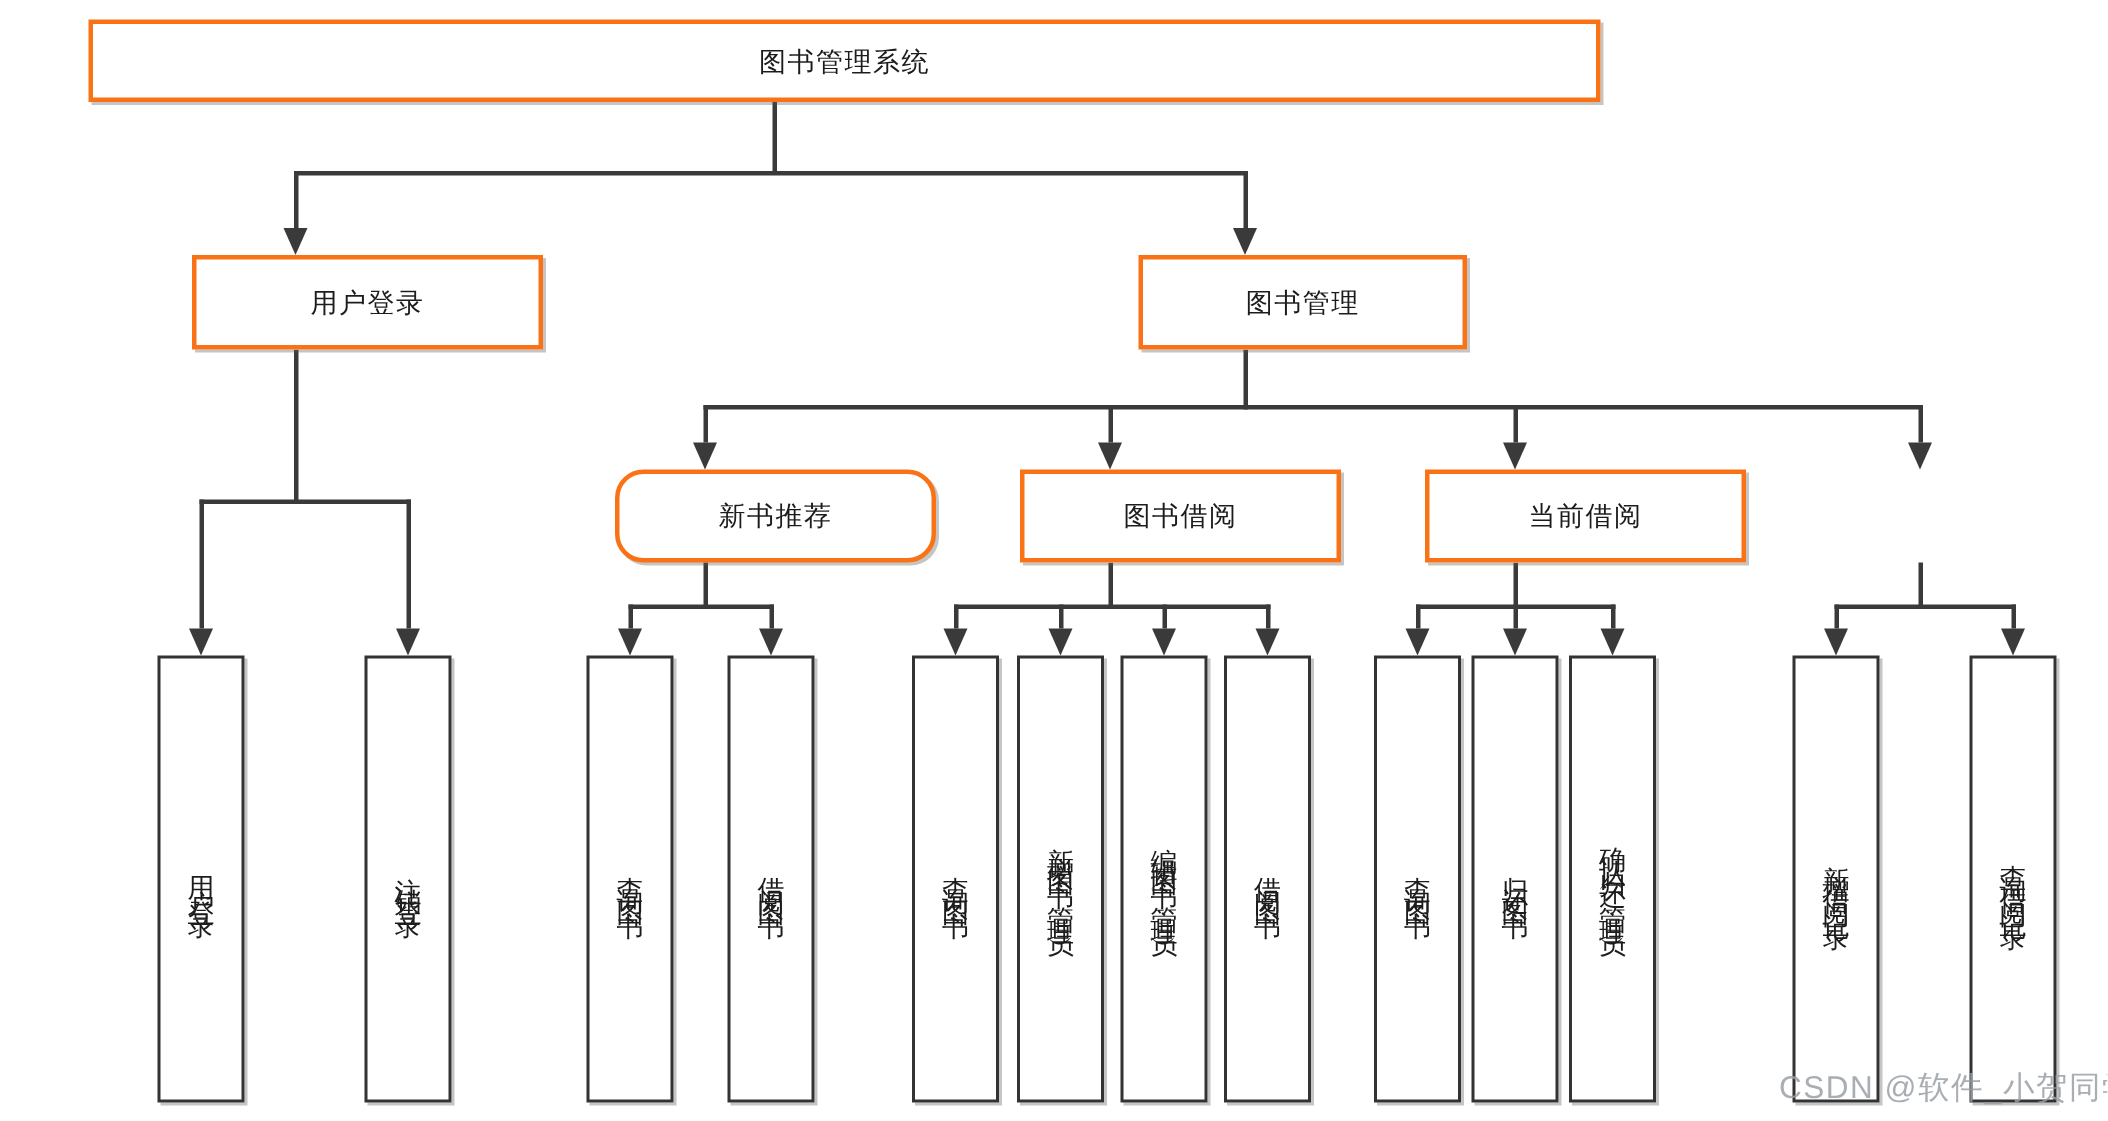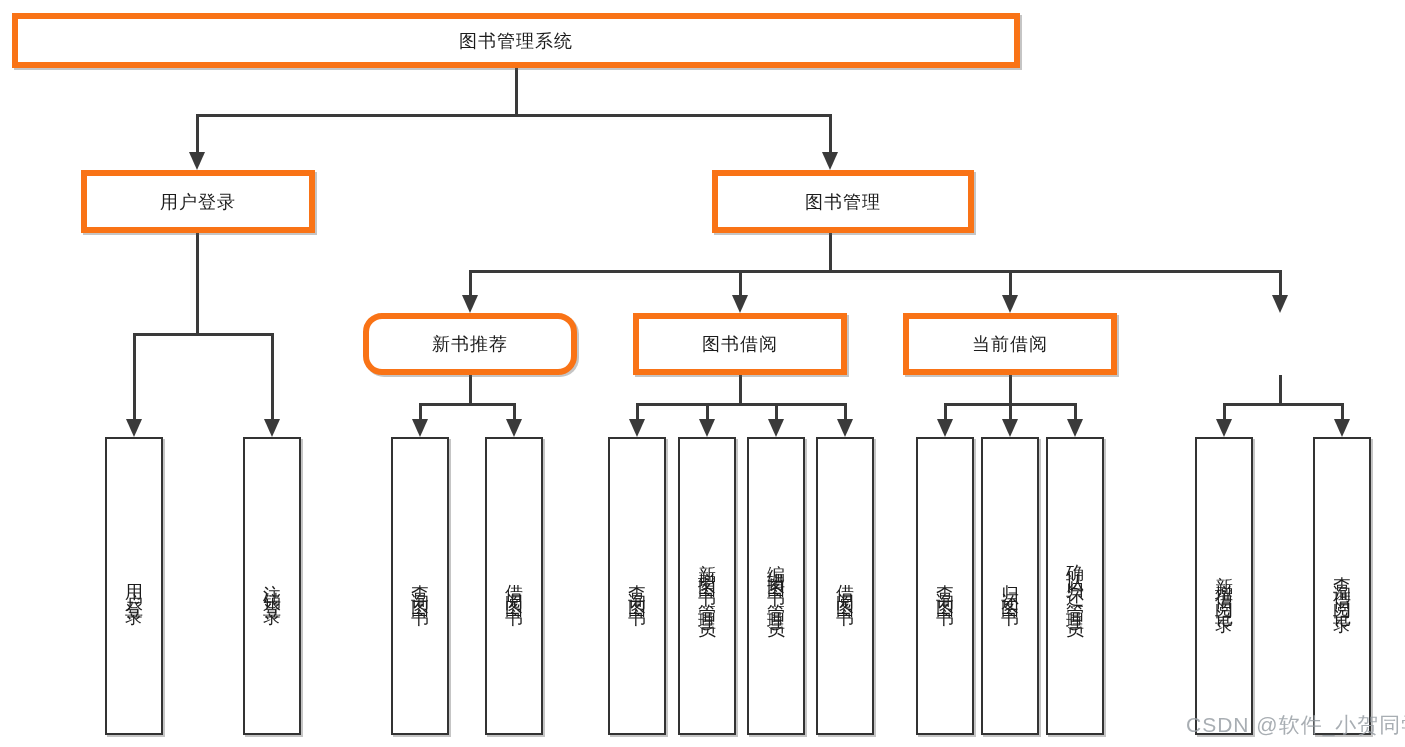--- a/index.html
+++ b/index.html
@@ -8,26 +8,27 @@
     width:1405px;height:747px;
     background:#ffffff;
     font-family:"Liberation Sans","DejaVu Sans",sans-serif;
     color:#1c1c1c;
     overflow:hidden;
   }
   .box{
     position:absolute;
     box-sizing:border-box;
     background:#ffffff;
-    border:6px solid #f97316;
+    border:3px solid #f97316;
     box-shadow:2px 2px 0 rgba(90,90,90,0.35);
     display:flex;align-items:center;justify-content:center;
     font-size:18px;
     letter-spacing:1px;
     z-index:2;
+    margin-left:47px;
   }
   .vbox{
     position:absolute;
     box-sizing:border-box;
     background:#ffffff;
     border:2px solid #333333;
     box-shadow:2px 2px 0 rgba(90,90,90,0.35);
     display:flex;align-items:center;justify-content:center;
     z-index:2;
   }
@@ -71,21 +72,21 @@
   <div class="vline" style="left:515px;top:68px;height:48px;"></div>
   <div class="hline" style="left:196px;top:114px;width:636px;"></div>
   <div class="vline" style="left:196px;top:114px;height:38px;"></div>
   <div class="arrow" style="left:189px;top:152px;"></div>
   <div class="vline" style="left:829px;top:114px;height:38px;"></div>
   <div class="arrow" style="left:822px;top:152px;"></div>
 
   <div class="box" style="left:81px;top:170px;width:234px;height:63px;">
     <span>用户登录</span>
   </div>
-  <div class="box" style="left:712px;top:170px;width:262px;height:63px;text-align:right;">
+  <div class="box" style="left:712px;top:170px;width:219px;height:63px;text-align:right;">
     <span>图书管理</span>
   </div>
 
   <div class="vline" style="left:196px;top:233px;height:102px;"></div>
   <div class="hline" style="left:133px;top:333px;width:141px;"></div>
   <div class="vline" style="left:133px;top:333px;height:86px;"></div>
   <div class="arrow" style="left:126px;top:419px;"></div>
   <div class="vline" style="left:271px;top:333px;height:86px;"></div>
   <div class="arrow" style="left:264px;top:419px;"></div>
 

